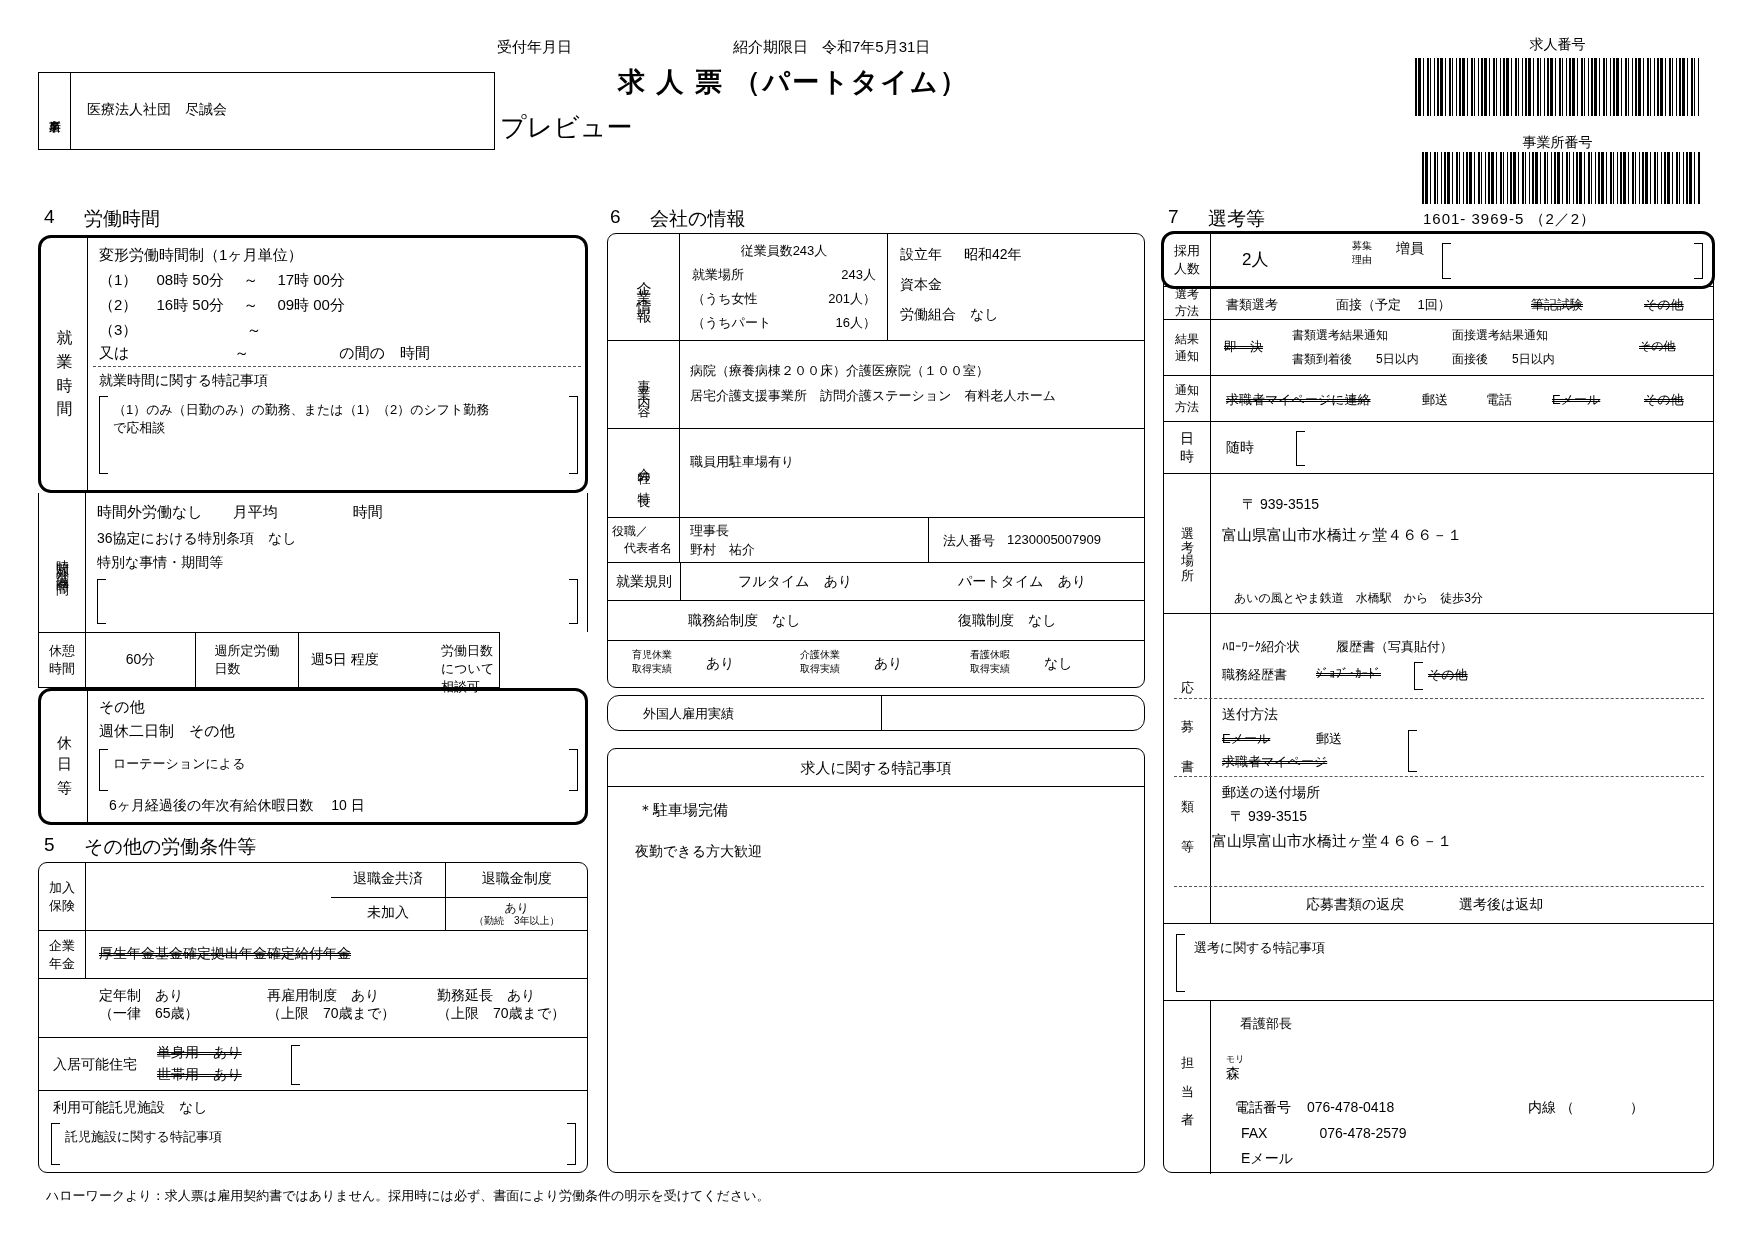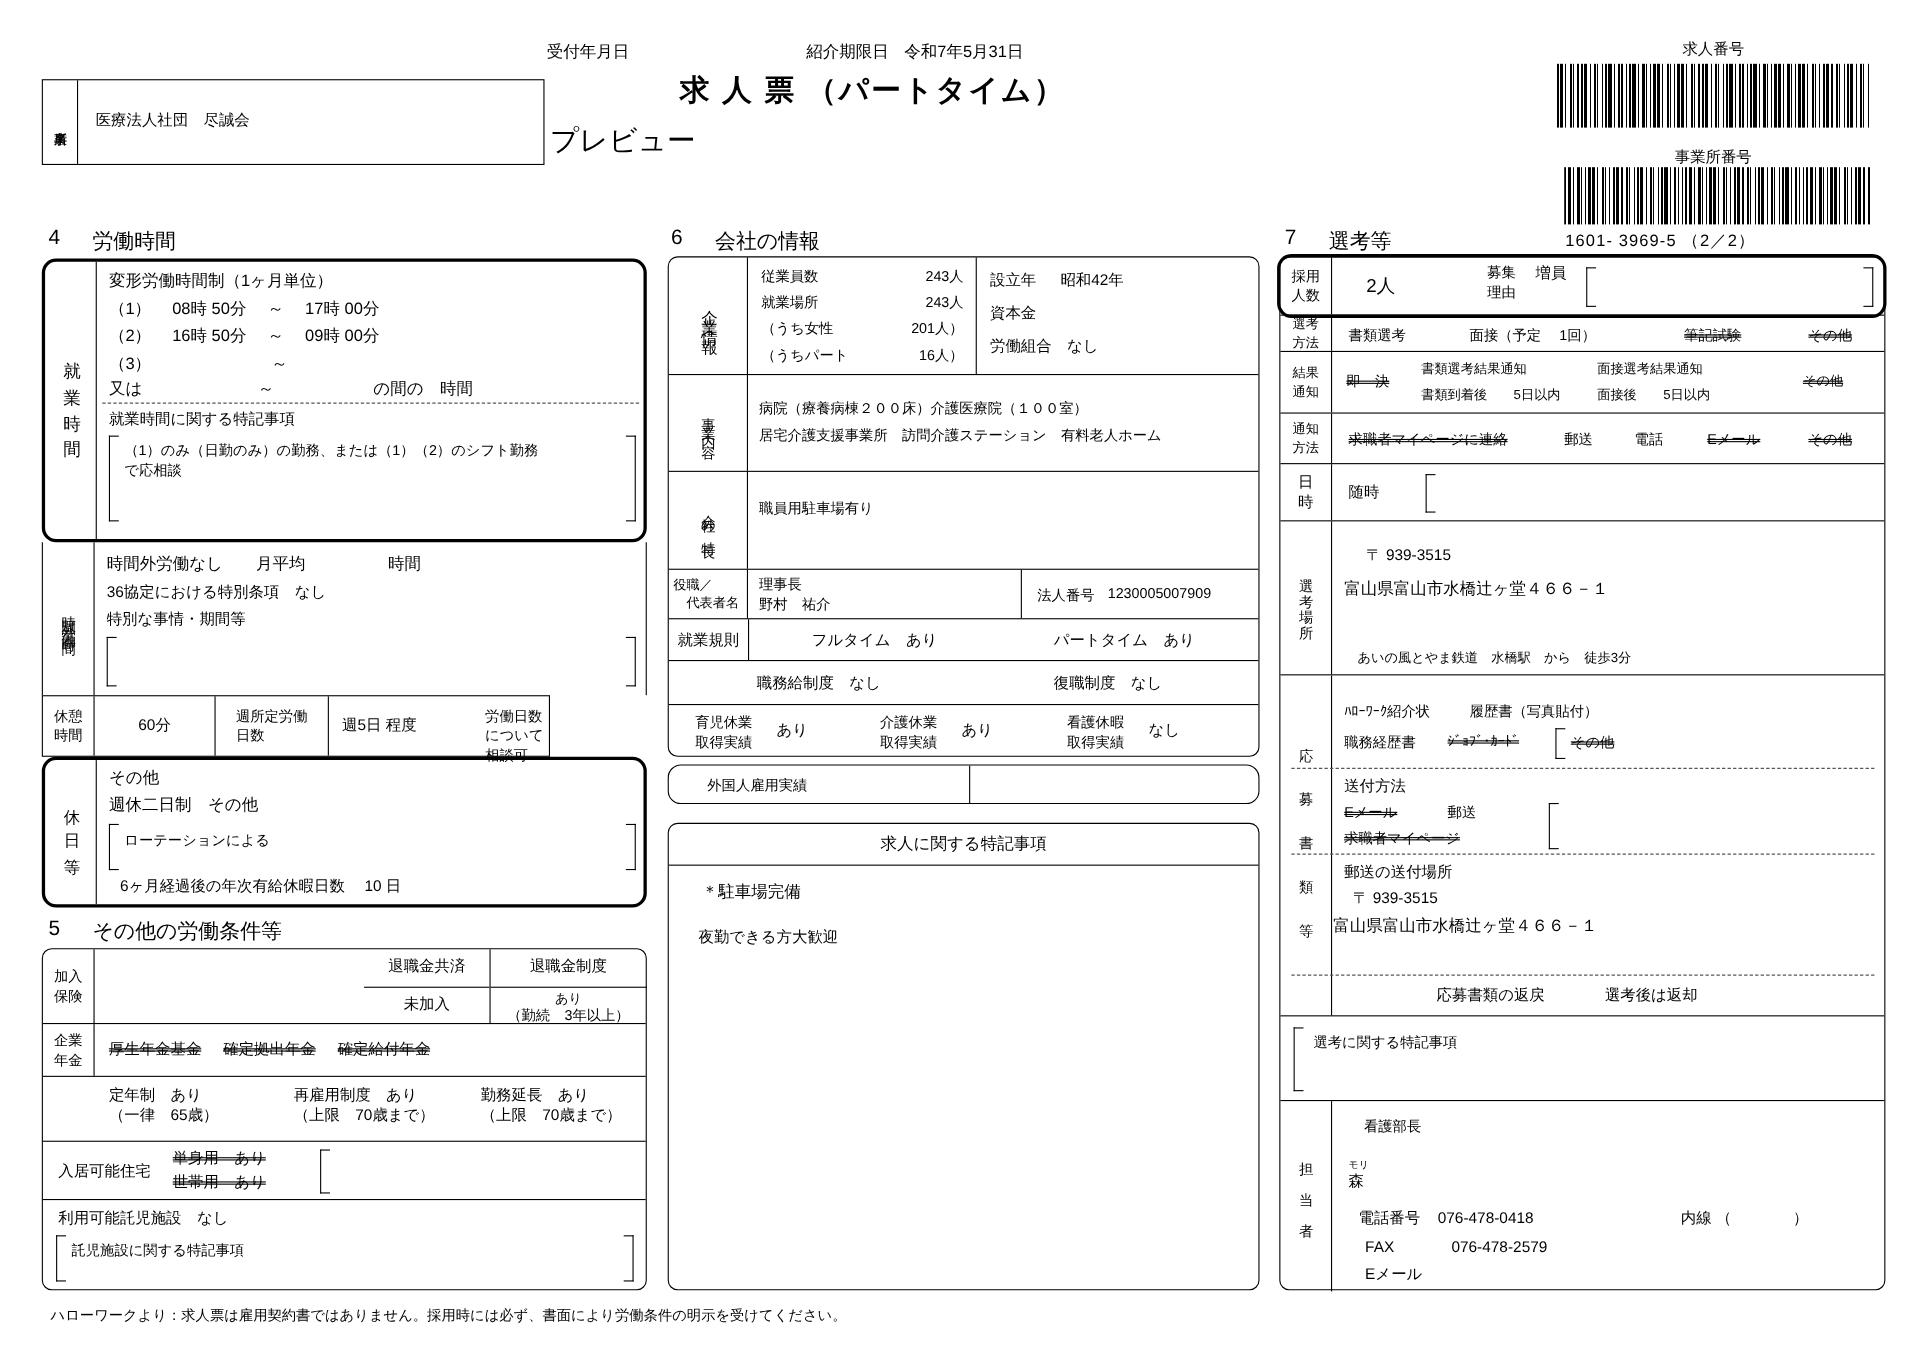--- a/index.html
+++ b/index.html
@@ -11,21 +11,21 @@
 .c{text-align:center}
 .strike{text-decoration-line:line-through;text-decoration-style:double}
 .box{border:1.5px solid #000;border-radius:9px}
 .thick{border:3.5px solid #000;border-radius:13px}
 .cell{position:absolute;border-right:1.5px solid #000;display:flex;align-items:center;justify-content:center}
 .bb{border-bottom:1.5px solid #000}
 .bkl{position:absolute;width:9px;border:1.4px solid #000;border-right:none}
 .bkr{position:absolute;width:9px;border:1.4px solid #000;border-left:none}
 .dash{position:absolute;border-top:1.5px dashed #555;height:0}
 .bc{position:absolute;background:repeating-linear-gradient(90deg,#000 0 2px,#fff 2px 3px,#000 3px 6px,#fff 6px 8px,#000 8px 9px,#fff 9px 12px,#000 12px 14px,#fff 14px 15px,#000 15px 16px,#fff 16px 19px,#000 19px 20px,#fff 20px 22px)}
-.t19{font-size:19px}.t15{font-size:15px}.t13{font-size:13px}.t12{font-size:12px}.t11{font-size:13px}
+.t19{font-size:19px}.t15{font-size:15px}.t13{font-size:13px}.t12{font-size:12px}.t11{font-size:10px}
 .row{position:absolute;left:0;right:0}
 .flex{display:flex}
 </style>
 </head>
 <body>
 
 <div class="a t15" style="left:497px;top:38px">受付年月日</div>
 <div class="a t15 flex" style="left:733px;top:38px;gap:14px">
   <span>紹介期限日</span>
   <span>令和7年5月31日</span>
@@ -109,21 +109,21 @@
       <div class="a c" style="left:0;right:0;top:7px">退職金制度</div>
       <div class="a" style="left:0;right:0;top:34px;border-top:1.5px solid #000"></div>
       <div class="a c t12" style="left:0;right:0;top:37px">あり</div>
       <div class="a c t11" style="left:0;right:0;top:51px">（勤続　3年以上）</div>
     </div>
   </div>
 
   <div class="row bb" style="top:68px;height:48px">
     <div class="cell pre c t13" style="left:0;top:0;width:47px;height:100%">企業
 年金</div>
-    <div class="a flex" style="left:60px;top:14px;gap:20px">
+    <div class="a flex" style="left:60px;top:14px;">
       <span class="strike">厚生年金基金</span>
       <span class="strike">確定拠出年金</span>
       <span class="strike">確定給付年金</span>
     </div>
   </div>
 
   <div class="row bb" style="top:116px;height:59px">
     <div class="a pre" style="left:60px;top:8px">定年制　あり
 （一律　65歳）</div>
     <div class="a pre" style="left:228px;top:8px">再雇用制度　あり
@@ -148,21 +148,21 @@
 </div>
 
 <div class="a t19" style="left:610px;top:206px">6</div>
 <div class="a t19" style="left:650px;top:206px">会社の情報</div>
 
 <div class="a box" style="left:607px;top:233px;width:538px;height:455px">
 
   <div class="row bb" style="top:0;height:107px">
     <div class="cell vert t15" style="left:0;top:0;width:72px;height:100%;letter-spacing:9px">企業情報</div>
     <div class="a" style="left:72px;top:0;width:208px;height:100%;border-right:1.5px solid #000">
-      <div class="a flex t13" style="left:12px;top:8px;width:184px;justify-content:space-between">
+      <div class="a flex t13" style="left:12px;top:8px;width:184px;justify-content:center">
         <span>従業員数</span>
           <span>243人</span>
       </div>
       <div class="a flex t13" style="left:12px;top:32px;width:184px;justify-content:space-between">
         <span>就業場所</span>
           <span>243人</span>
       </div>
       <div class="a flex t13" style="left:12px;top:56px;width:184px;justify-content:space-between">
         <span>（うち女性</span>
           <span>201人）</span>

